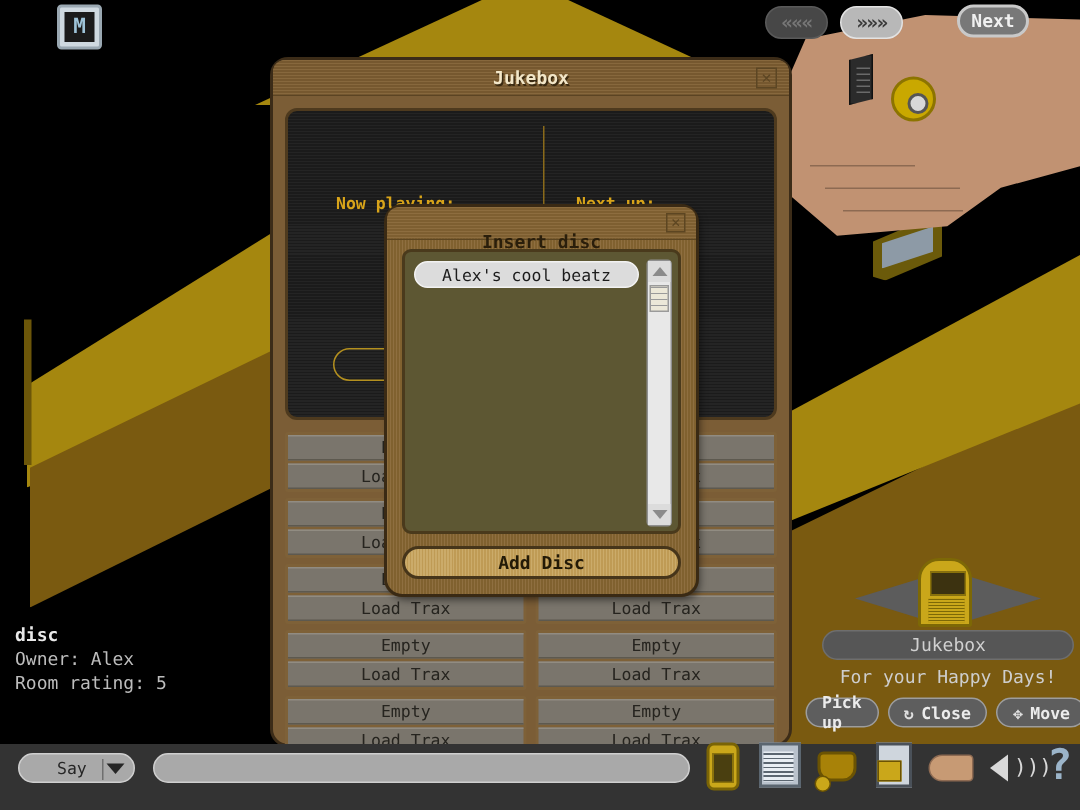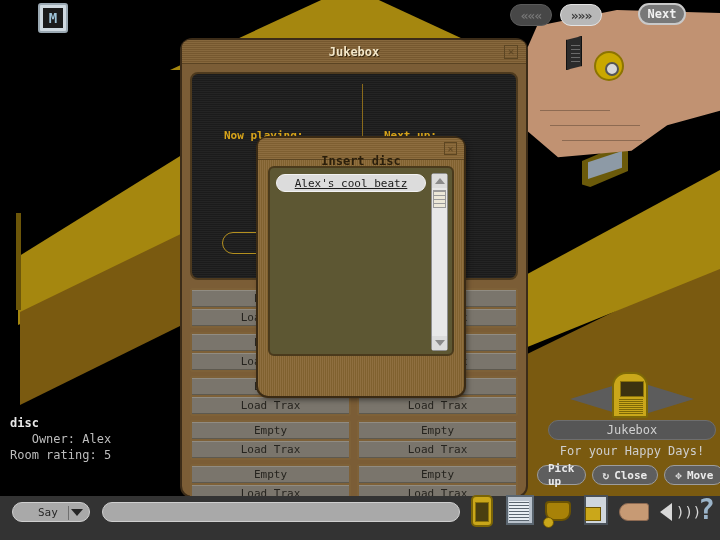--- a/index.html
+++ b/index.html
@@ -102,21 +102,21 @@
   .closebtn {
     position: absolute; left: 638px; top: 3px; width: 48px; height: 22px;
     border-radius: 11px; background: #787878; border: 2px solid #c9c9c9;
     color: #f0f0f0; font: bold 12px "DejaVu Sans Mono", monospace;
     display:flex; align-items:center; justify-content:center;
   }
 
   
   .roominfo { position:absolute; left:10px; top:416px; color:#d6d6d6; }
   .roominfo .name { font: bold 12px "DejaVu Sans Mono", monospace; color:#e8e8e8; }
-  .roominfo .line { font: 12px "DejaVu Sans Mono", monospace; color:#bdbdbd; margin-top:2px;text-align:right;}
+  .roominfo .line { font: 12px "DejaVu Sans Mono", monospace; color:#bdbdbd; margin-top:2px;}
 
   
   .jb-window {
     position: absolute; left: 182px; top: 40px; width: 344px; height: 456px;
     background: #7b5d36;
     border: 2px solid #55destroy;
     border-radius: 10px;
     box-shadow: 0 0 0 2px #3c2c18;
   }
   .jb-window { border: none; }
@@ -187,21 +187,20 @@
   .dlg-list {
     position:absolute; left: 10px; top: 28px; width: 186px; height: 190px;
     background: #5d5733; border: 2px solid #4a3a1c; border-radius: 6px;
   }
   .disc-item {
     position:absolute; left:6px; top:6px; width: 150px; height: 18px;
     background:#dcdcdc; border-radius: 9px; color:#1c1c1c;
     font: 11px "DejaVu Sans Mono", monospace;
     display:flex; align-items:center; justify-content:center;
     border:1px solid #f2f2f2;
-    text-decoration:underline;
   }
   .scrollbar {
     position:absolute; right: 4px; top: 5px; width: 17px; height: 178px;
     background:#e8e8e8; border:1px solid #8f8f8f; border-radius:3px;
   }
   .sb-btn {
     position:absolute; left:0; width:15px; height:14px; background:#dcdcdc;
     display:flex;align-items:center;justify-content:center;
   }
   .sb-btn.up { top:0; } .sb-btn.down { bottom:0; }
@@ -413,20 +412,21 @@
         <div class="sb-btn up">
             <div class="sb-arrow u"></div>
           </div>
         <div class="sb-thumb"></div>
         <div class="sb-btn down">
             <div class="sb-arrow d"></div>
           </div>
       </div>
     </div>
     <div class="dlg-buttons">
+      <div class="dlg-btn">Add Disc</div>
     </div>
   </div>
 
   <div class="iteminfo">
     <div class="ii-tile">
       <div class="ii-diamond"></div>
       <div class="ii-jukebox"></div>
     </div>
     <div class="ii-name">Jukebox</div>
     <div class="ii-desc">For your Happy Days!</div>

